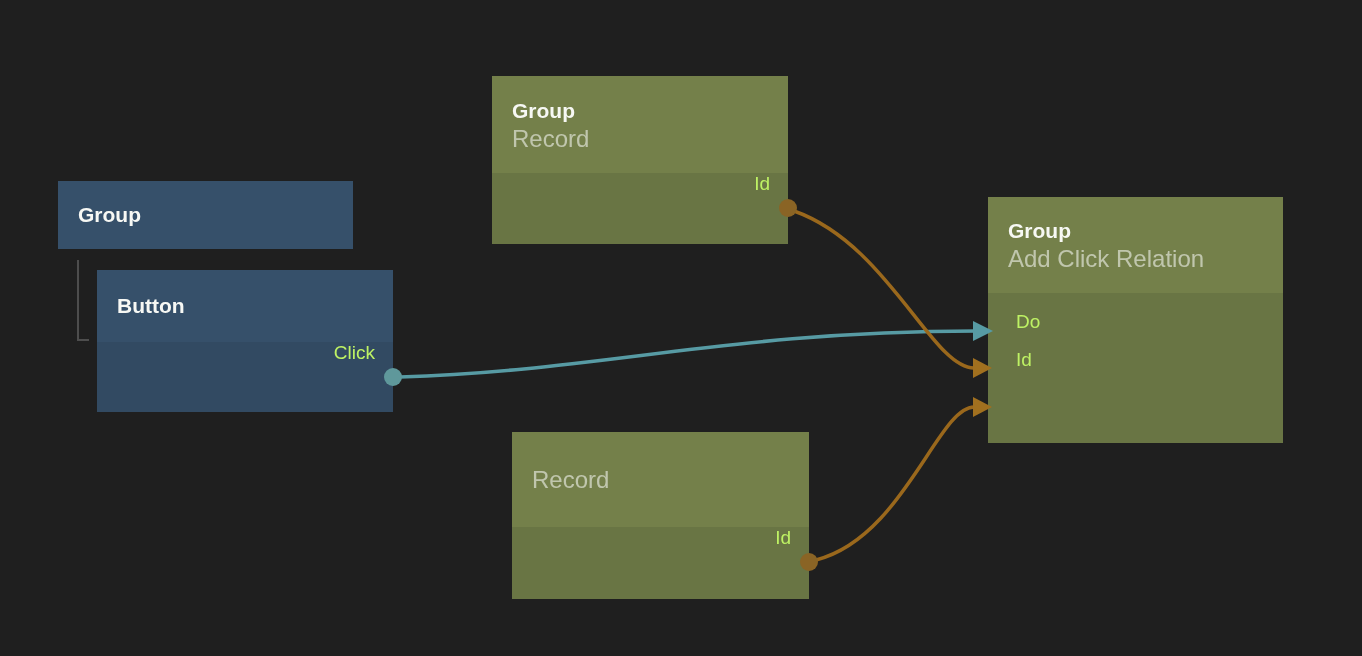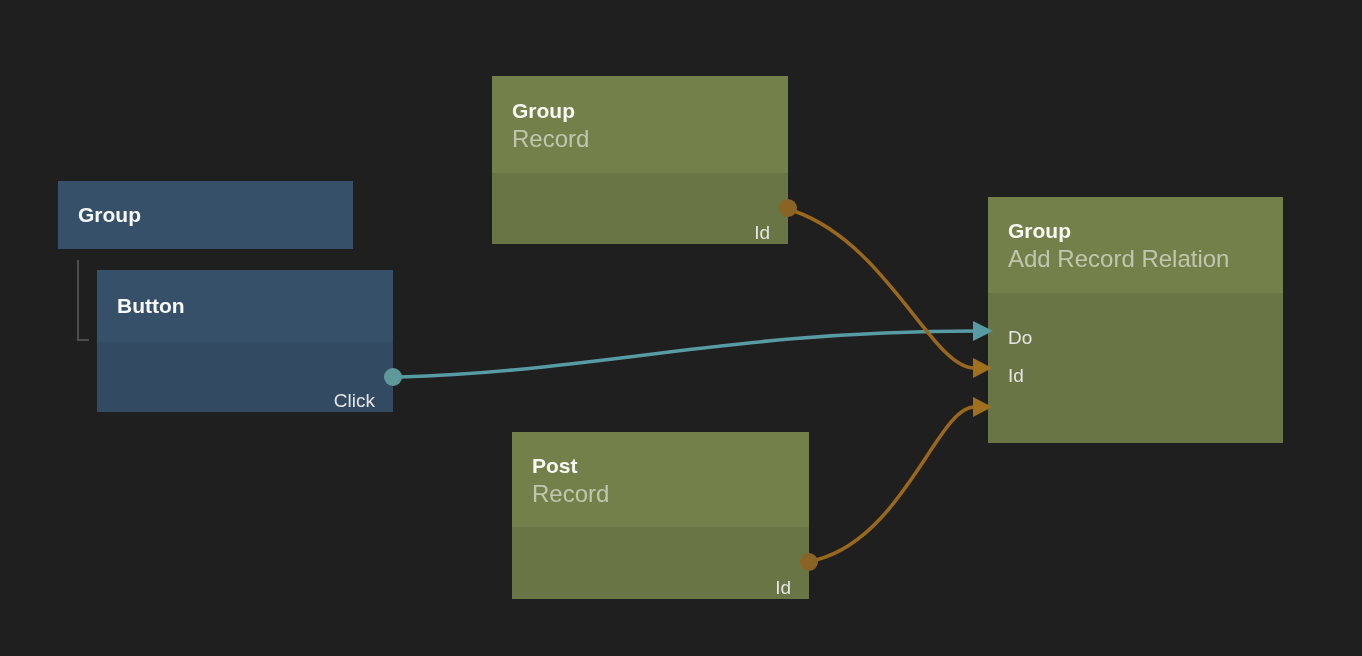--- a/index.html
+++ b/index.html
@@ -47,27 +47,27 @@
     font-weight: 400;
     line-height: 28px;
     white-space: nowrap;
   }
   .node-body {
     box-sizing: border-box;
   }
   .port-row {
     box-sizing: border-box;
     display: flex;
-    align-items: flex-end;
-    color: #e5e5e5;
+    align-items: flex-start;
+    color: #bef264;
     font-size: 19px;
     white-space: nowrap;
   }
   .port-row.output { justify-content: flex-end; padding-right: 18px; }
-  .port-row.input  { justify-content: flex-start; padding-left: 20px; }
+  .port-row.input  { justify-content: flex-start; padding-left: 28px; }
   .wire-layer {
     position: absolute;
     left: 0; top: 0;
     width: 1362px;
     height: 656px;
     pointer-events: none;
   }
 </style>
 </head>
 <body>
@@ -99,35 +99,34 @@
     <div class="node-body" style="height:71px;">
       <div class="port-row output" style="height:71px;">
         <span>Id</span>
       </div>
     </div>
   </div>
 
   <div class="node green" style="left:988px; top:197px; width:295px; height:246px;">
     <div class="node-header" style="height:96px;">
       <div class="node-title">Group</div>
-      <div class="node-subtitle">Add Record Relation</div>
+      <div class="node-subtitle">Add Click Relation</div>
     </div>
     <div class="node-body" style="height:150px; padding-top:18px;">
       <div class="port-row input" style="height:38px;">
         <span>Do</span>
       </div>
       <div class="port-row input" style="height:38px;">
         <span>Id</span>
       </div>
     </div>
   </div>
 
   <div class="node green" style="left:512px; top:432px; width:297px; height:167px;">
     <div class="node-header" style="height:95px;">
-      <div class="node-title">Post</div>
       <div class="node-subtitle">Record</div>
     </div>
     <div class="node-body" style="height:72px;">
       <div class="port-row output" style="height:72px;">
         <span>Id</span>
       </div>
     </div>
   </div>
 
   <svg class="wire-layer" width="1362" height="656" viewBox="0 0 1362 656">

